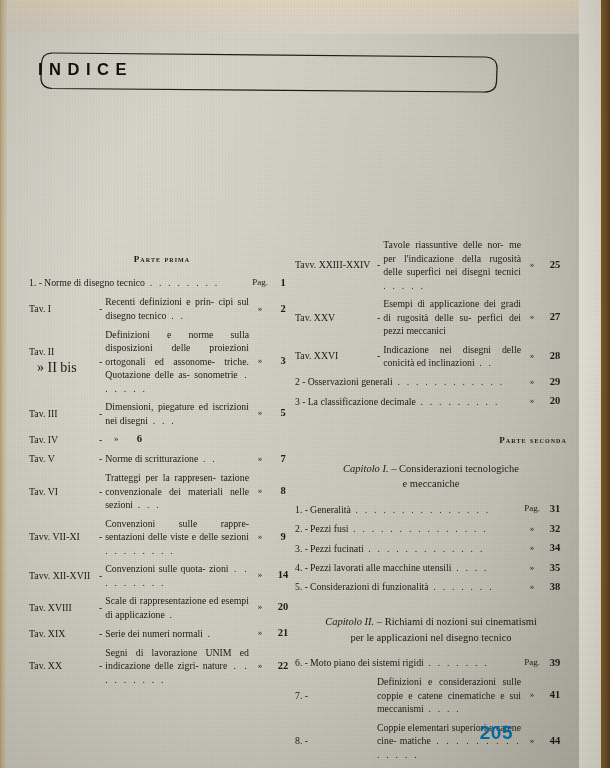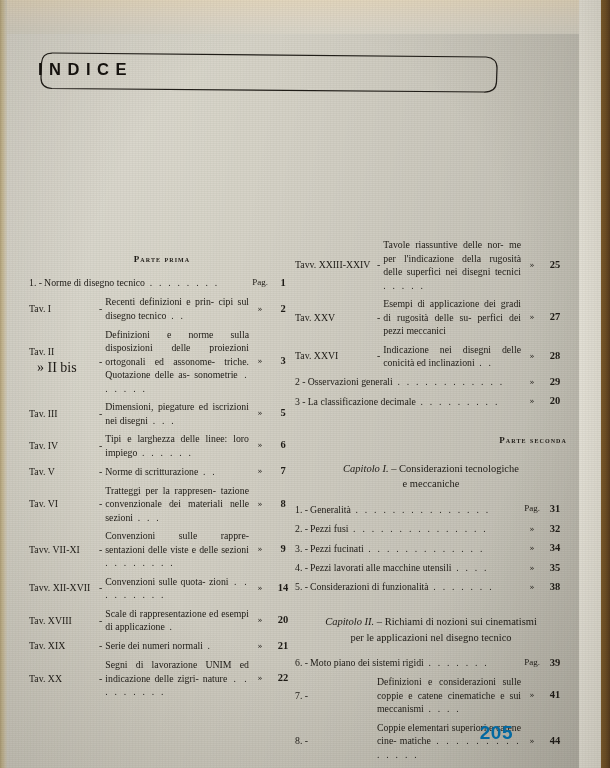--- a/index.html
+++ b/index.html
@@ -154,21 +154,20 @@
             <div class="e-dash">-</div>
             <div class="e-text"><span>Dimensioni, piegature ed iscrizioni nei disegni</span><span class="dots"> . . .</span></div>
             <div class="e-pg">
               <span class="e-mark">»</span>
               <span class="e-num">5</span>
             </div>
           </div>
           <div class="entry">
             <div class="e-label"><span>Tav. IV</span></div>
             <div class="e-dash">-</div>
-            <div class="e-text"><span>Tipi e larghezza delle linee: loro impiego</span><span class="dots"> . . . . . .</span></div>
             <div class="e-pg">
               <span class="e-mark">»</span>
               <span class="e-num">6</span>
             </div>
           </div>
           <div class="entry">
             <div class="e-label"><span>Tav. V</span></div>
             <div class="e-dash">-</div>
             <div class="e-text"><span>Norme di scritturazione</span><span class="dots"> . .</span></div>
             <div class="e-pg">

